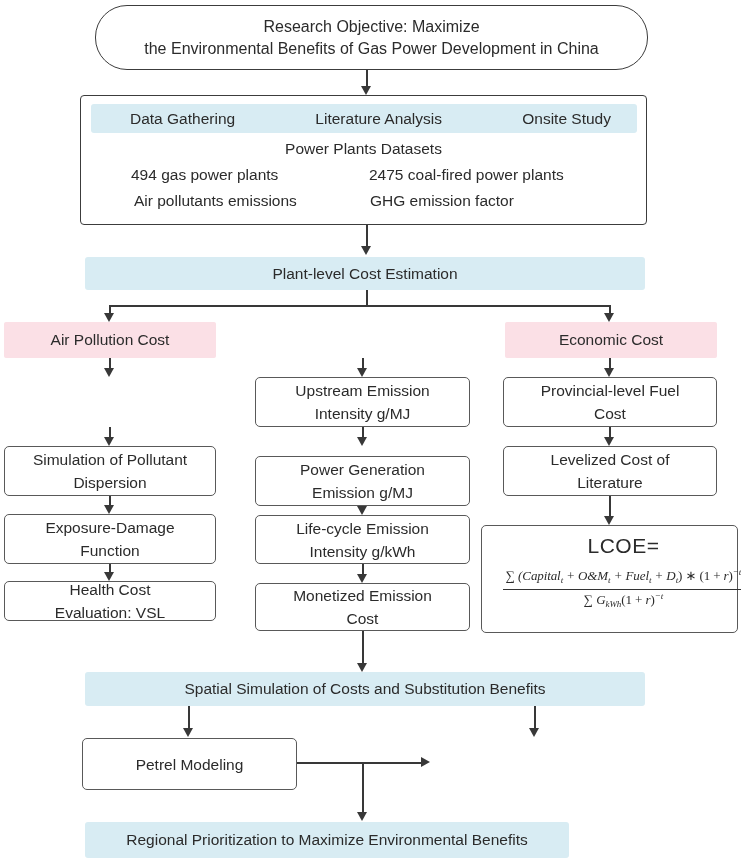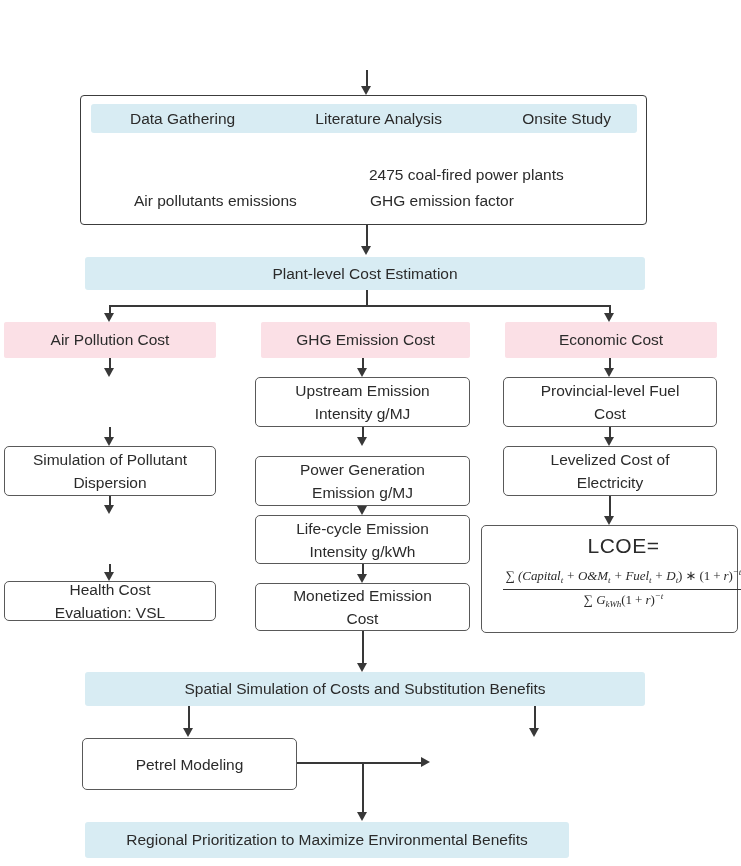--- a/index.html
+++ b/index.html
@@ -57,62 +57,67 @@
   .mit{font-style:italic;}
   .mop{font-style:normal;}
   .frac sub{font-size:0.7em;font-style:italic;vertical-align:-0.35em;}
   .frac sup{font-size:0.7em;font-style:italic;vertical-align:0.55em;}
 </style>
 </head>
 <body>
 
 <div class="stage">
 
+  <div class="abs outline topbox" style="left:95px;top:5px;width:553px;height:65px;">Research Objective: Maximize
+the Environmental Benefits of Gas Power Development in China</div>
 
   <div class="vline" style="left:366px;top:70px;height:17px"></div>
   <div class="head-down" style="left:361px;top:86px"></div>
 
   <div class="abs outline databox" style="left:80px;top:95px;width:567px;height:130px;">
     <div class="abs bar blue methodsbar" style="left:10px;top:8px;width:546px;height:29px;">
       <span>Data Gathering</span>
       <span>Literature Analysis</span>
       <span>Onsite Study</span>
     </div>
+    <div class="abs center-text" style="left:0;top:44px;width:100%;">Power Plants Datasets</div>
+    <span class="abs" style="left:50px;top:70px">494 gas power plants</span>
     <span class="abs" style="left:288px;top:70px">2475 coal-fired power plants</span>
     <span class="abs" style="left:53px;top:96px">Air pollutants emissions</span>
     <span class="abs" style="left:289px;top:96px">GHG emission factor</span>
   </div>
 
   <div class="vline" style="left:366px;top:225px;height:22px"></div>
   <div class="head-down" style="left:361px;top:246px"></div>
 
   <div class="abs bar blue" style="left:85px;top:257px;width:560px;height:33px;">Plant-level Cost Estimation</div>
 
   <div class="vline" style="left:366px;top:290px;height:16px"></div>
   <div class="hline" style="left:109px;top:305px;width:502px"></div>
   <div class="vline" style="left:109px;top:305px;height:9px"></div>
   <div class="head-down" style="left:104px;top:313px"></div>
   <div class="vline" style="left:609px;top:305px;height:9px"></div>
   <div class="head-down" style="left:604px;top:313px"></div>
 
   <div class="abs bar pink" style="left:4px;top:322px;width:212px;height:36px;">Air Pollution Cost</div>
-  <div class="abs bar pink" style="left:261px;top:322px;width:209px;height:36px;">GHG Emission Cost</div>
   <div class="abs bar pink" style="left:505px;top:322px;width:212px;height:36px;">Economic Cost</div>
 
   <div class="vline" style="left:109px;top:358px;height:11px"></div>
   <div class="head-down" style="left:104px;top:368px"></div>
   <div class="vline" style="left:109px;top:427px;height:11px"></div>
   <div class="head-down" style="left:104px;top:437px"></div>
   <div class="vline" style="left:109px;top:496px;height:10px"></div>
   <div class="head-down" style="left:104px;top:505px"></div>
   <div class="vline" style="left:109px;top:564px;height:9px"></div>
   <div class="head-down" style="left:104px;top:572px"></div>
 
   <div class="abs wbox" style="left:4px;top:446px;width:212px;height:50px;">Simulation of Pollutant
 Dispersion</div>
+  <div class="abs wbox" style="left:4px;top:514px;width:212px;height:50px;">Exposure-Damage
+Function</div>
   <div class="abs wbox" style="left:4px;top:581px;width:212px;height:40px;">Health Cost
 Evaluation: VSL</div>
 
   <div class="vline" style="left:362px;top:358px;height:11px"></div>
   <div class="head-down" style="left:357px;top:368px"></div>
   <div class="vline" style="left:362px;top:427px;height:11px"></div>
   <div class="head-down" style="left:357px;top:437px"></div>
   <div class="vline" style="left:362px;top:496px;height:11px"></div>
   <div class="head-down" style="left:357px;top:506px"></div>
   <div class="vline" style="left:362px;top:564px;height:11px"></div>
@@ -132,21 +137,21 @@
   <div class="vline" style="left:609px;top:358px;height:11px"></div>
   <div class="head-down" style="left:604px;top:368px"></div>
   <div class="vline" style="left:609px;top:427px;height:11px"></div>
   <div class="head-down" style="left:604px;top:437px"></div>
   <div class="vline" style="left:609px;top:496px;height:21px"></div>
   <div class="head-down" style="left:604px;top:516px"></div>
 
   <div class="abs wbox" style="left:503px;top:377px;width:214px;height:50px;">Provincial-level Fuel
 Cost</div>
   <div class="abs wbox" style="left:503px;top:446px;width:214px;height:50px;">Levelized Cost of
-Electricity</div>
+Literature</div>
 
   <div class="abs wbox lcoebox" style="left:481px;top:525px;width:257px;height:108px;">
     <div class="lcoe-head">LCOE=</div>
     <div class="frac">
       <div class="num"><span class="mop">∑ </span><span class="mit">(Capital</span><sub>t</sub><span class="mit"> + O&amp;M</span><sub>t</sub><span class="mit"> + Fuel</span><sub>t</sub><span class="mit"> + D</span><sub>t</sub><span class="mop">) ∗ (1 + </span><span class="mit">r</span><span class="mop">)</span><sup>−t</sup></div>
       <div class="den"><span class="mop">∑ </span><span class="mit">G</span><sub>kWh</sub><span class="mop">(1 + </span><span class="mit">r</span><span class="mop">)</span><sup>−t</sup></div>
     </div>
   </div>
 
   <div class="abs bar blue" style="left:85px;top:672px;width:560px;height:34px;">Spatial Simulation of Costs and Substitution Benefits</div>

